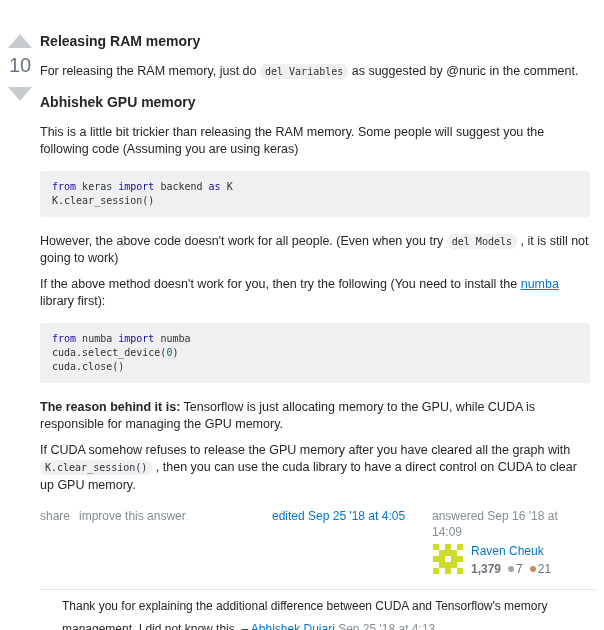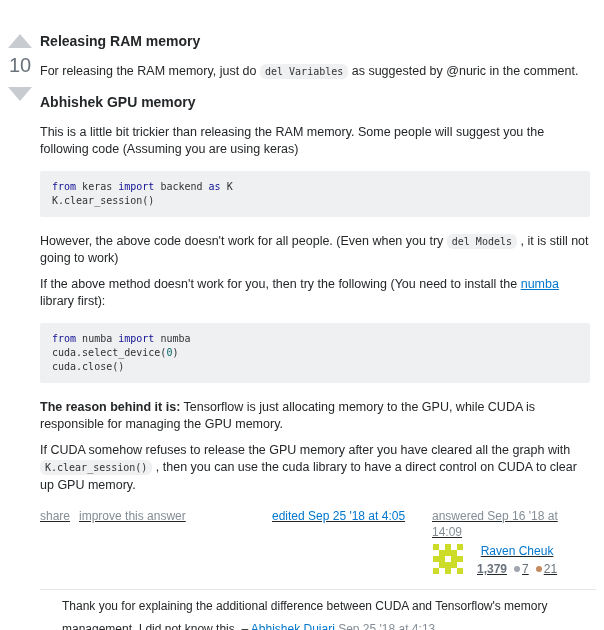--- a/index.html
+++ b/index.html
@@ -41,35 +41,35 @@
     background: var(--code-bg, #eff0f1);
     padding: 9px 12px; margin-bottom: 16px; border-radius: 2px;
     font-family: "DejaVu Sans Mono", monospace; font-size: 10px; line-height: 14px;
     color: var(--pln, #303336);
     white-space: pre; overflow: hidden;
   }
   pre.codeblock .kwd { color: var(--kwd, #101094); }
   pre.codeblock .pln { color: var(--pln, #303336); }
   pre.codeblock .lit { color: var(--lit, #066666); }
   a.plink { color: var(--accent-link, #0077cc); text-decoration: underline; cursor: pointer; }
-  a.bare { color: var(--accent-link, #0077cc); text-decoration: none; cursor: pointer; text-align: center; }
-  .post-footer { display: flex; align-items: flex-start; margin-top: 14px; font-size: 12px; line-height: 16px; text-decoration: underline; }
+  a.bare { color: var(--accent-link, #0077cc); text-decoration: none; cursor: pointer; }
+  .post-footer { display: flex; align-items: flex-start; margin-top: 14px; font-size: 12px; line-height: 16px; }
   .share-links { flex: 1 1 auto; color: var(--gray, #848d95); }
   .share-links a { color: var(--gray, #848d95); text-decoration: none; cursor: pointer; margin-right: 9px; }
   .edited-cell { width: 160px; flex: 0 0 160px; }
   .answered-cell { width: 158px; flex: 0 0 158px; }
   .answered-time { color: var(--gray, #848d95); }
   .user-row { display: flex; margin-top: 3px; }
   .avatar {
     width: 32px; height: 32px; background: #ffffff; cursor: pointer;
     display: grid; grid-template-columns: repeat(5, 1fr); grid-template-rows: repeat(5, 1fr);
     padding: 1px; flex: 0 0 32px;
   }
   .avatar .px-on { background: var(--avatar, #cddc28); }
-  .user-info { margin-left: 13px; }
+  .user-info { margin-left: 7px; }
   .user-name { display: block; }
   .rep-row { display: flex; align-items: flex-end; margin-top: 2px; }
   .rep { font-weight: bold; color: var(--vote-count, #6a737c); }
   .badge { display: flex; align-items: center; margin-left: 7px; color: var(--vote-count, #6a737c); }
   .dot { width: 6px; height: 6px; border-radius: 50%; display: inline-block; margin-right: 2px; }
   .dot.silver { background: var(--silver, #9fa6ad); }
   .dot.bronze { background: var(--bronze, #c38b5f); }
   .comments { margin-left: 40px; margin-right: 8px; margin-top: 12px; border-top: 1px solid var(--border, #e4e6e8); }
   .comment {
     border-bottom: 1px solid var(--border, #e4e6e8);

